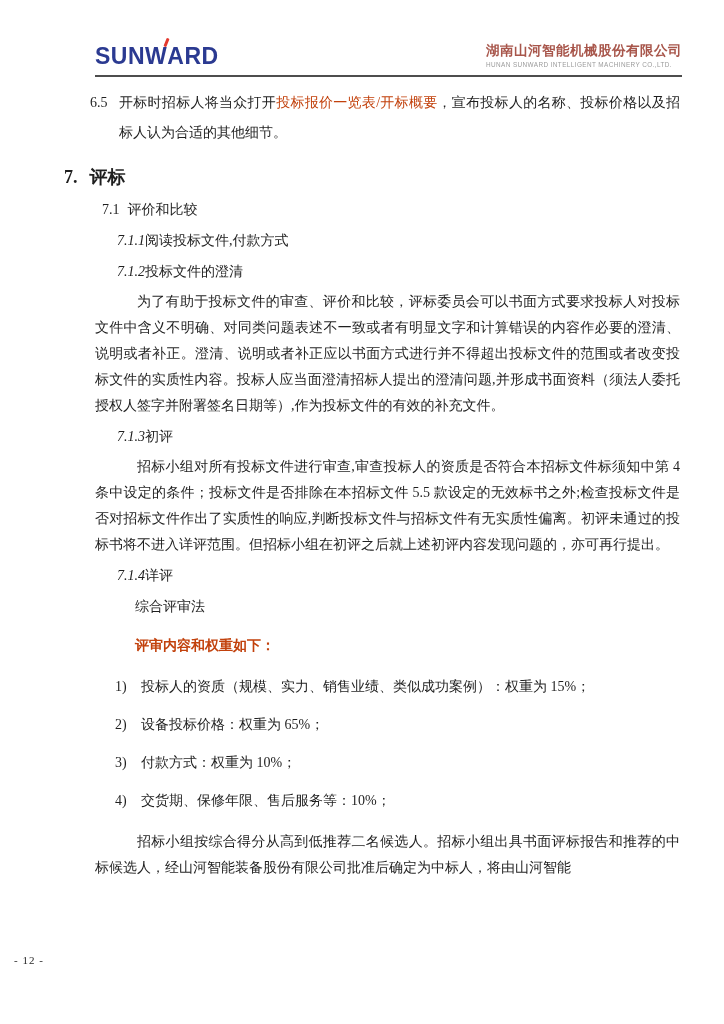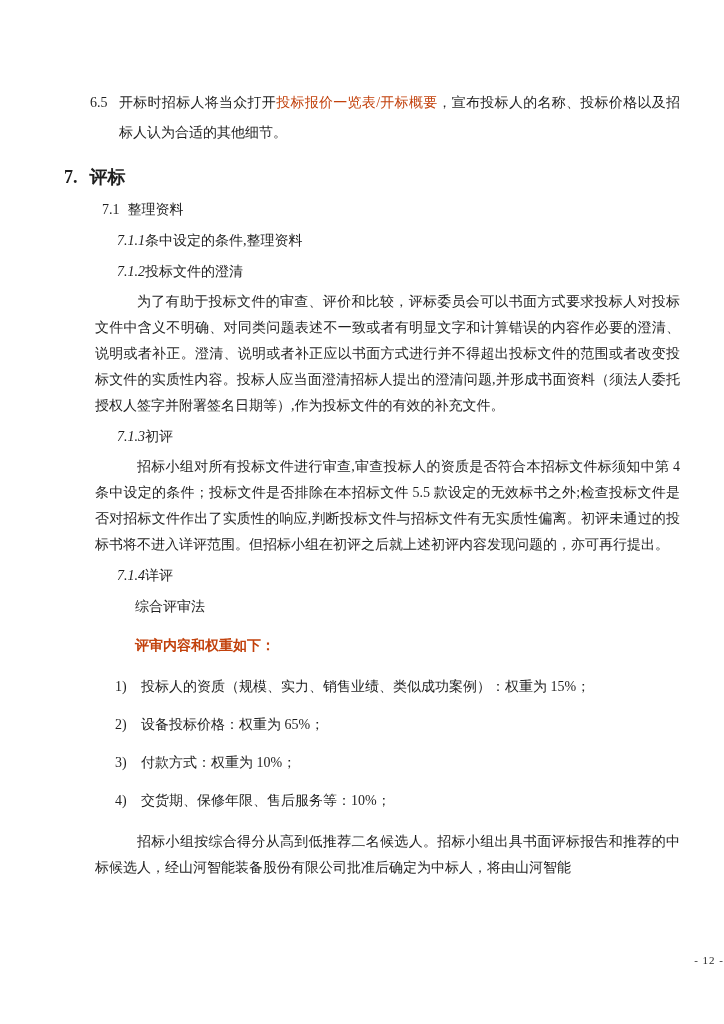--- a/index.html
+++ b/index.html
@@ -62,48 +62,57 @@
   }
   .plain-line{margin:4px 0 0 45px;line-height:27px;}
   .red-line{margin:12px 0 4px 45px;line-height:27px;font-weight:bold;}
   .wlist{margin:0 0 0 25px;}
   .wlist-item{display:flex;margin:17px 0;line-height:21px;}
   .wlist-item .num{flex:0 0 26px;}
   .wlist-item .txt{flex:1;}
   .last-para{margin-top:18px;}
   
   .footer{
-    position:absolute;bottom:58px;left:4px;right:0;
-    text-align:right;font-size:11px;color:#2a2a2a;letter-spacing:1px;
+    position:absolute;bottom:58px;left:14px;right:0;
+    text-align:left;font-size:11px;color:#2a2a2a;letter-spacing:1px;
   }
 </style>
 </head>
 <body>
 
 <div class="page">
 
+  <div class="header">
+    <div class="logo">
+      <span>SUN</span><span class="w-wrap"><span>W</span><span class="accent"></span></span><span>ARD</span>
+    </div>
+    <div class="company">
+      <div class="company-cn">湖南山河智能机械股份有限公司</div>
+      <div class="company-en">HUNAN SUNWARD INTELLIGENT MACHINERY CO.,LTD.</div>
+    </div>
+  </div>
 
   <div class="content">
 
     <div class="clause">
       <span class="num">6.5</span>
       <span class="txt"><span>开标时招标人将当众打开</span><span class="red">投标报价一览表/开标概要</span><span>，宣布投标人的名称、投标价格以及招标人认为合适的其他细节。</span></span>
     </div>
 
 
     <div class="h7">
       <span class="num">7.</span><span>评标</span>
     </div>
 
     <div class="sub1">
-      <span class="num">7.1</span><span>整理资料</span>
+      <span class="num">7.1</span><span>评价和比较</span>
     </div>
 
     <div class="sub2">
-      <span class="num">7.1.1</span><span>条中设定的条件,整理资料</span>
+      <span class="num">7.1.1</span><span>阅读投标文件,付款方式</span>
     </div>
 
 
     <div class="sub2">
       <span class="num">7.1.2</span><span>投标文件的澄清</span>
     </div>
 
     <div class="para">为了有助于投标文件的审查、评价和比较，评标委员会可以书面方式要求投标人对投标文件中含义不明确、对同类问题表述不一致或者有明显文字和计算错误的内容作必要的澄清、说明或者补正。澄清、说明或者补正应以书面方式进行并不得超出投标文件的范围或者改变投标文件的实质性内容。投标人应当面澄清招标人提出的澄清问题,并形成书面资料（须法人委托授权人签字并附署签名日期等）,作为投标文件的有效的补充文件。</div>
 
     <div class="sub2">

